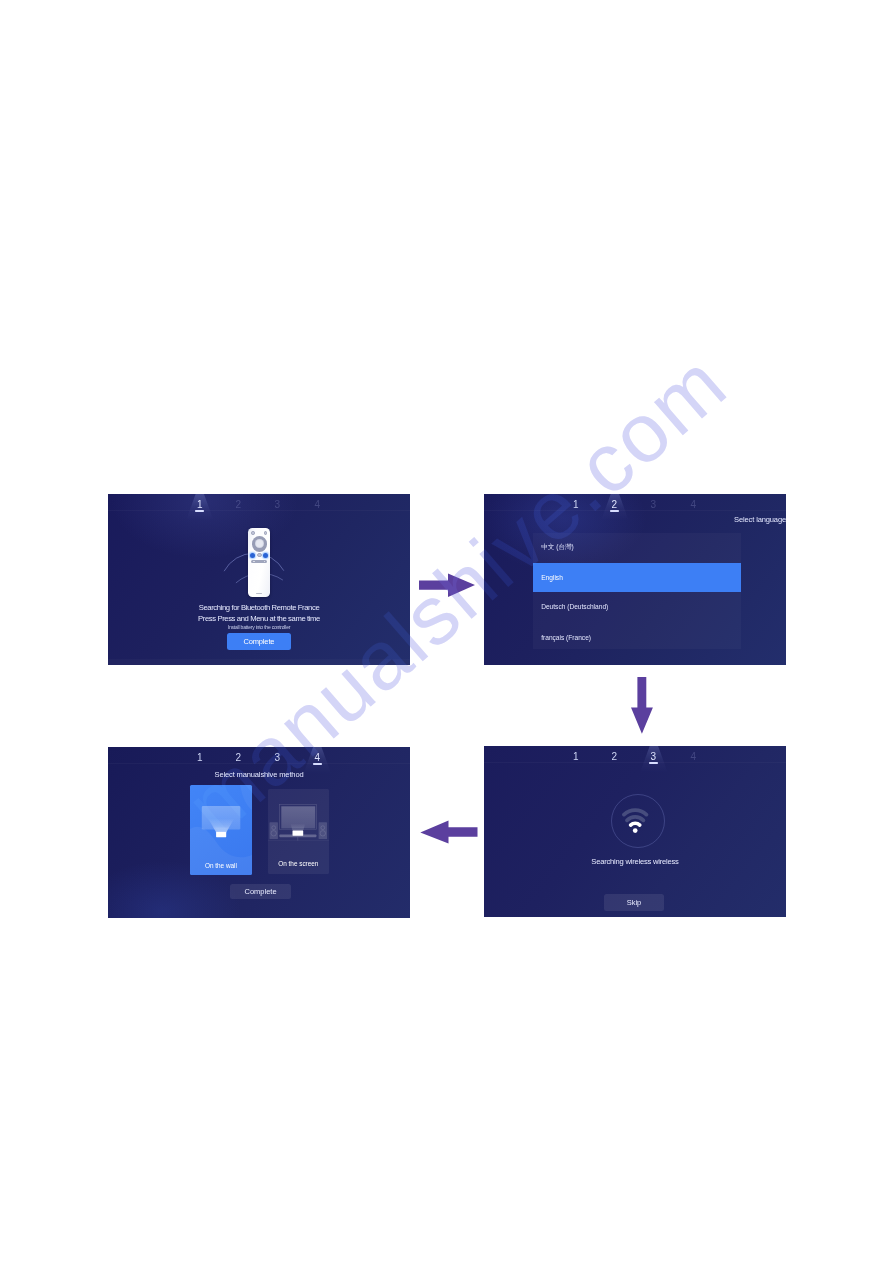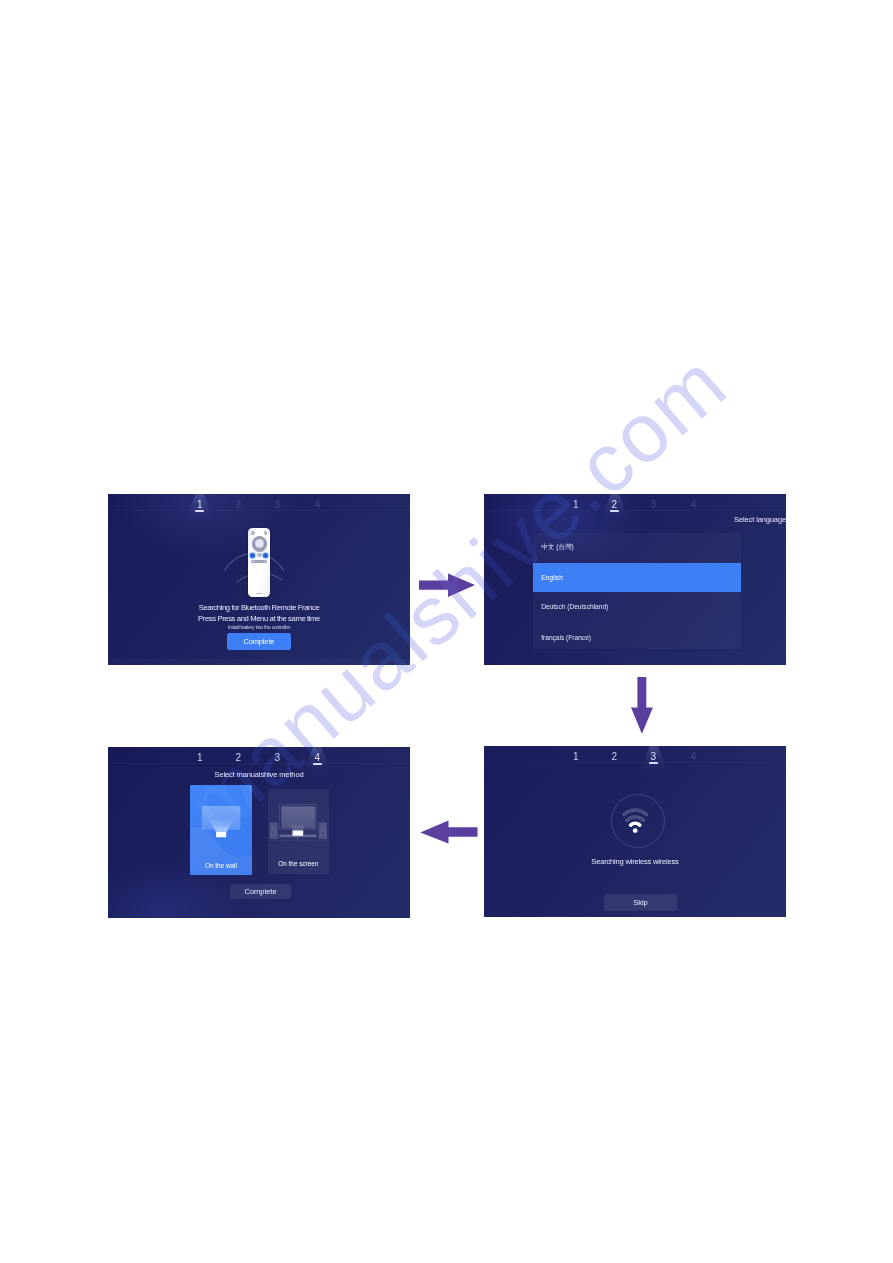--- a/index.html
+++ b/index.html
@@ -178,21 +178,21 @@
 
     <div class="wifi-circle"></div>
     <svg class="wifi" viewBox="0 0 26.4 28">
       <path d="M2.0 8.6 A16.4 16.4 0 0 1 24.4 8.6" fill="none" stroke="#474d7e" stroke-width="3.8" stroke-linecap="round"></path>
       <path d="M5.0 14.3 A11.6 11.6 0 0 1 21.4 14.3" fill="none" stroke="#474d7e" stroke-width="3.8" stroke-linecap="round"></path>
       <path d="M8.6 19.1 A6.6 6.6 0 0 1 17.8 19.1" fill="none" stroke="#ffffff" stroke-width="3.6" stroke-linecap="round"></path>
       <circle cx="13.2" cy="24.6" r="2.35" fill="#ffffff"></circle>
     </svg>
 
     <div class="line1" style="top:110.5px;font-size:7.6px;letter-spacing:-.22px;">Searching wireless wireless</div>
-    <div class="btn-ghost" style="left:120px;top:148.4px;width:73px;height:16.9px;">Skip</div>
+    <div class="btn-ghost" style="left:120px;top:148.4px;width:60px;height:16.9px;">Skip</div>
   </div>
 
   <div class="screen" id="screen4">
     <div class="bg" style="background:linear-gradient(128deg,#181a58 0%,#1c1f5d 34%,#202562 60%,#232c6a 100%);"></div>
     <div class="bg" style="background:radial-gradient(ellipse 110px 70px at 18% 96%,rgba(60,92,215,.20),rgba(60,92,215,0) 72%);"></div>
     <div class="steps">
       <div class="rule"></div>
       <div class="halo" style="left:184.3px;"></div>
       <div class="step s1 done"><span>1</span></div>
       <div class="step s2 done"><span>2</span></div>

